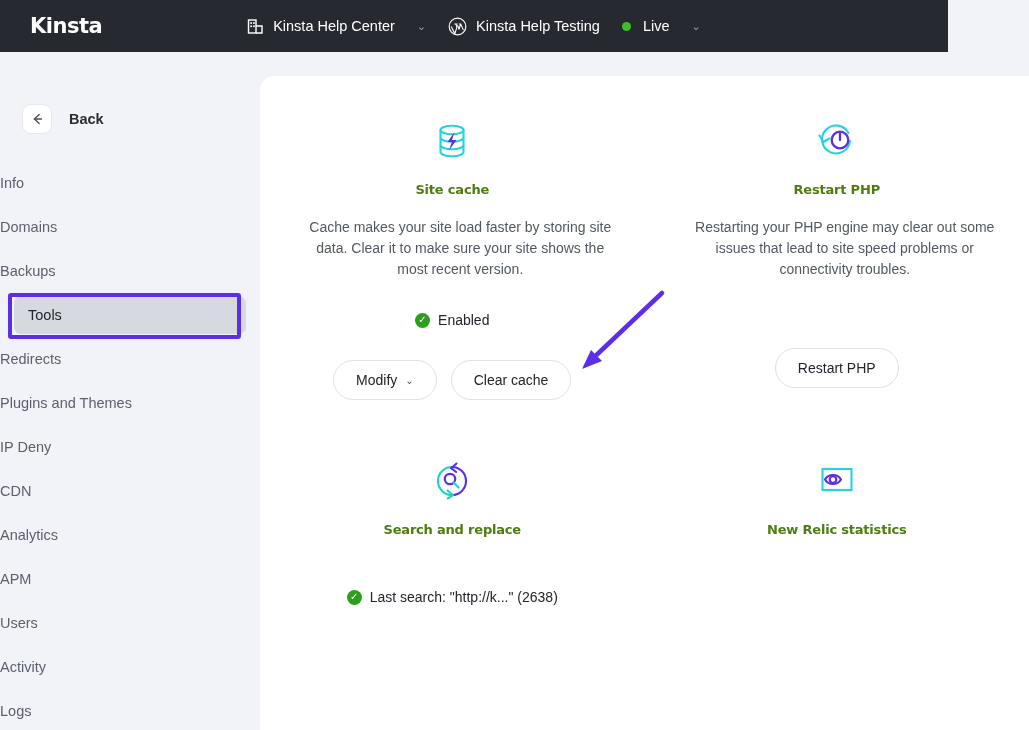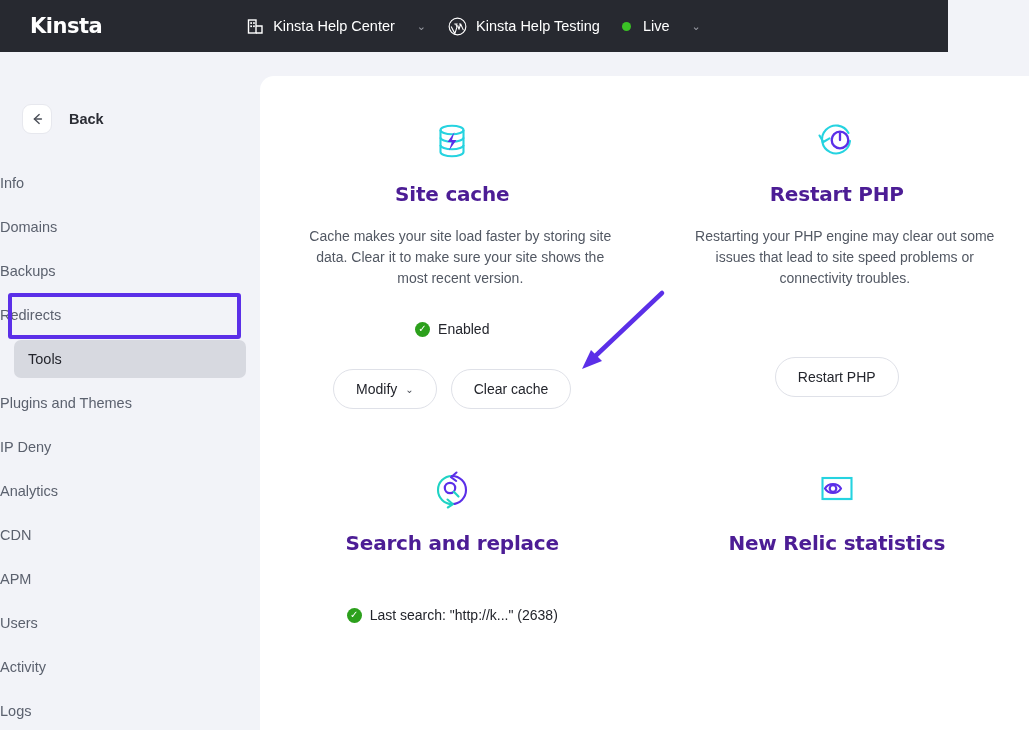--- a/index.html
+++ b/index.html
@@ -101,21 +101,21 @@
     display: grid;
     grid-template-columns: 1fr 1fr;
     padding-top: 42px;
   }
   .card {
     display: flex; flex-direction: column; align-items: center;
     padding: 0 26px;
   }
   .card-icon { height: 46px; margin-bottom: 18px; display: flex; align-items: center; }
   .card-title {
-    font-size: 20px; font-weight: 700; color: #4c1d95;
+    font-size: 13px; font-weight: 700; color: #4d7c0f;
     margin-bottom: 20px;
     font-family: "DejaVu Sans", sans-serif;
     letter-spacing: -0.2px;
   }
   .card-desc {
     font-size: 14px; line-height: 21px;
     color: #525863; text-align: center;
     max-width: 330px;
     margin-left: 16px;
   }
@@ -216,26 +216,26 @@
         <path d="M4.4 7 L11.4 7" fill="none" stroke="#4b4f58" stroke-width="1.4" stroke-linecap="round"></path>
       </svg>
     </div>
     <div class="back-label">Back</div>
   </div>
 
   <div class="navlist">
     <div class="navitem">Info</div>
     <div class="navitem">Domains</div>
     <div class="navitem">Backups</div>
+    <div class="navitem active">Tools</div>
     <div class="navitem">Redirects</div>
-    <div class="navitem active">Tools</div>
     <div class="navitem">Plugins and Themes</div>
     <div class="navitem">IP Deny</div>
+    <div class="navitem">CDN</div>
     <div class="navitem">Analytics</div>
-    <div class="navitem">CDN</div>
     <div class="navitem">APM</div>
     <div class="navitem">Users</div>
     <div class="navitem">Activity</div>
     <div class="navitem">Logs</div>
   </div>
 
   <div class="annot-box"></div>
 </div>
 
 <div class="panel">

